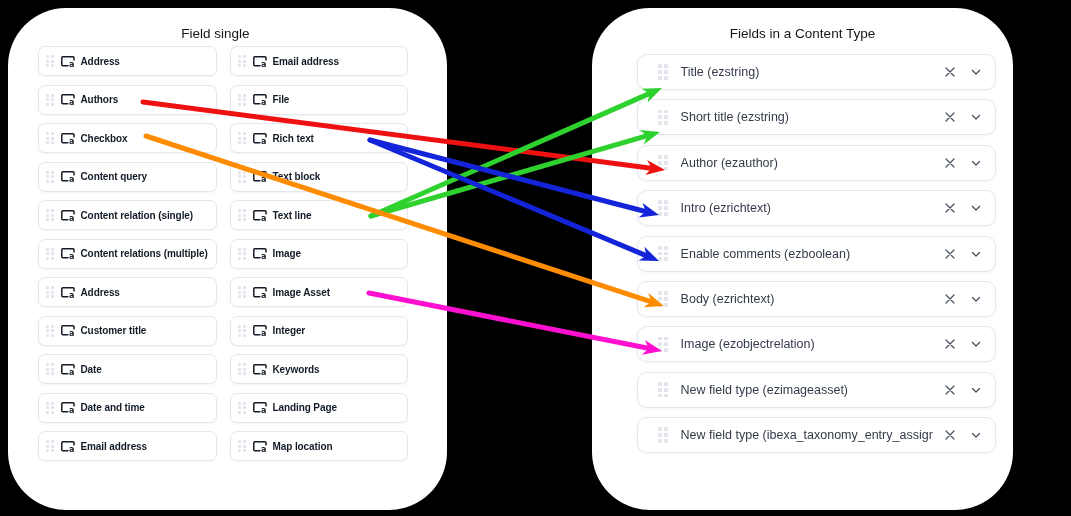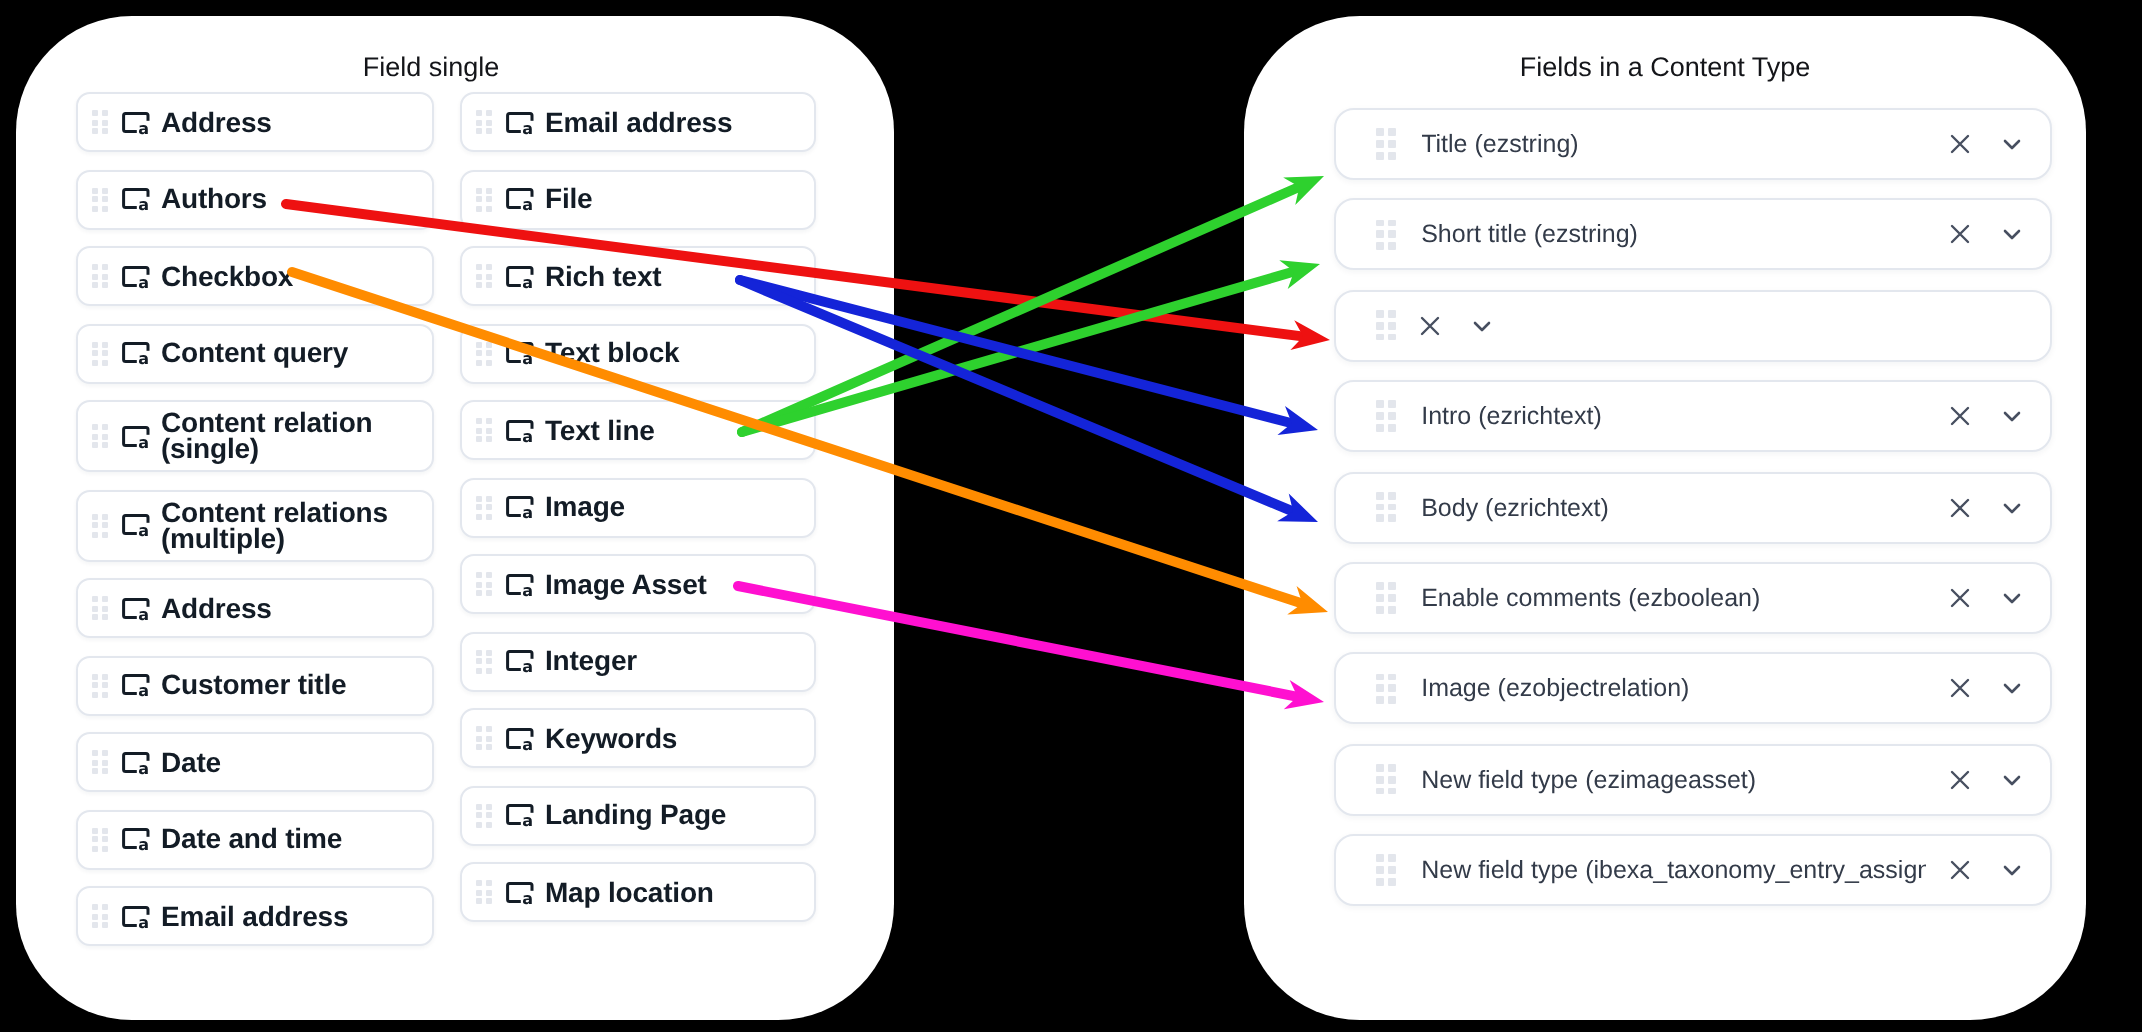--- a/index.html
+++ b/index.html
@@ -1,31 +1,31 @@
 <!DOCTYPE html>
 <html><head>
 <meta charset="utf-8">
 <style>
   html,body{margin:0;padding:0;background:#000;}
   body{font-family:"Liberation Sans",sans-serif;}
   .canvas{position:relative;width:1071px;height:516px;background:#000;border-radius:14px;overflow:hidden;}
   .panel{position:absolute;top:8px;height:502px;background:#fff;box-sizing:border-box;}
   .panel-left{left:8px;width:439px;border-radius:58px;}
-  .panel-right{left:622px;width:421px;border-radius:58px;}
+  .panel-right{left:592px;width:421px;border-radius:58px;}
   .panel h2{margin:18px 0 0;text-align:center;font-size:13.5px;font-weight:400;color:#141519;line-height:16px;}
   .panel-left h2{padding-right:24px;}
   
   .cols{display:flex;gap:13px;padding:4px 0 0 30px;}
   .col{display:flex;flex-direction:column;gap:8.5px;}
   .col:nth-child(1){width:179px;}
   .col:nth-child(2){width:178px;}
   .ft-item{box-sizing:border-box;display:flex;align-items:center;min-height:30px;
     padding:4px 5px 4px 7px;background:#fff;border:1px solid #e3e7ee;border-radius:7px;
     box-shadow:0 1px 2px rgba(25,35,60,.05);}
-  .ft-item .lbl{font-size:14px;font-weight:700;color:#131c26;line-height:13px;letter-spacing:-.1px;}
+  .ft-item .lbl{font-size:10px;font-weight:700;color:#131c26;line-height:13px;letter-spacing:-.1px;}
   .ficon{flex:none;margin:0 6px 0 7px;display:flex;}
   
   .handle{display:grid;grid-template-columns:repeat(2,3px);gap:1.5px;flex:none;}
   .handle i{width:3px;height:3px;background:#e3e6ec;border-radius:.5px;}
   .handle.big{grid-template-columns:repeat(2,3.8px);gap:2px;}
   .handle.big i{width:3.8px;height:3.8px;}
   
   .fields{display:flex;flex-direction:column;gap:9.4px;margin:12px 0 0 45px;width:359px;}
   .ct-item{box-sizing:border-box;display:flex;align-items:center;height:36px;
     padding:0 10px 0 20px;background:#fff;border:1px solid #e3e7ee;border-radius:10px;
@@ -524,20 +524,21 @@
 
   <div class="ct-item">
     <span class="handle big">
             <i></i>
             <i></i>
             <i></i>
             <i></i>
             <i></i>
             <i></i>
           </span>
+    <span class="lbl">Author (ezauthor)</span>
     <button type="button">
       <span style="display:flex;">
         <svg width="14" height="14" viewBox="0 0 14 14">
           <path d="M3 3 L11 11 M11 3 L3 11" stroke="#474f60" stroke-width="1.2" stroke-linecap="round" fill="none"></path>
         </svg>
       </span>
     </button>
     <button type="button">
       <span style="display:flex;">
         <svg width="14" height="14" viewBox="0 0 14 14">
@@ -575,47 +576,47 @@
 
   <div class="ct-item">
     <span class="handle big">
             <i></i>
             <i></i>
             <i></i>
             <i></i>
             <i></i>
             <i></i>
           </span>
+    <span class="lbl">Enable comments (ezboolean)</span>
+    <button type="button">
+      <span style="display:flex;">
+        <svg width="14" height="14" viewBox="0 0 14 14">
+          <path d="M3 3 L11 11 M11 3 L3 11" stroke="#474f60" stroke-width="1.2" stroke-linecap="round" fill="none"></path>
+        </svg>
+      </span>
+    </button>
+    <button type="button">
+      <span style="display:flex;">
+        <svg width="14" height="14" viewBox="0 0 14 14">
+          <path d="M3.5 5.5 L7 9 L10.5 5.5" stroke="#474f60" stroke-width="1.3" stroke-linecap="round" stroke-linejoin="round" fill="none"></path>
+        </svg>
+      </span>
+    </button>
+  </div>
+
+  <div class="ct-item">
+    <span class="handle big">
+            <i></i>
+            <i></i>
+            <i></i>
+            <i></i>
+            <i></i>
+            <i></i>
+          </span>
     <span class="lbl">Body (ezrichtext)</span>
-    <button type="button">
-      <span style="display:flex;">
-        <svg width="14" height="14" viewBox="0 0 14 14">
-          <path d="M3 3 L11 11 M11 3 L3 11" stroke="#474f60" stroke-width="1.2" stroke-linecap="round" fill="none"></path>
-        </svg>
-      </span>
-    </button>
-    <button type="button">
-      <span style="display:flex;">
-        <svg width="14" height="14" viewBox="0 0 14 14">
-          <path d="M3.5 5.5 L7 9 L10.5 5.5" stroke="#474f60" stroke-width="1.3" stroke-linecap="round" stroke-linejoin="round" fill="none"></path>
-        </svg>
-      </span>
-    </button>
-  </div>
-
-  <div class="ct-item">
-    <span class="handle big">
-            <i></i>
-            <i></i>
-            <i></i>
-            <i></i>
-            <i></i>
-            <i></i>
-          </span>
-    <span class="lbl">Enable comments (ezboolean)</span>
     <button type="button">
       <span style="display:flex;">
         <svg width="14" height="14" viewBox="0 0 14 14">
           <path d="M3 3 L11 11 M11 3 L3 11" stroke="#474f60" stroke-width="1.2" stroke-linecap="round" fill="none"></path>
         </svg>
       </span>
     </button>
     <button type="button">
       <span style="display:flex;">
         <svg width="14" height="14" viewBox="0 0 14 14">

